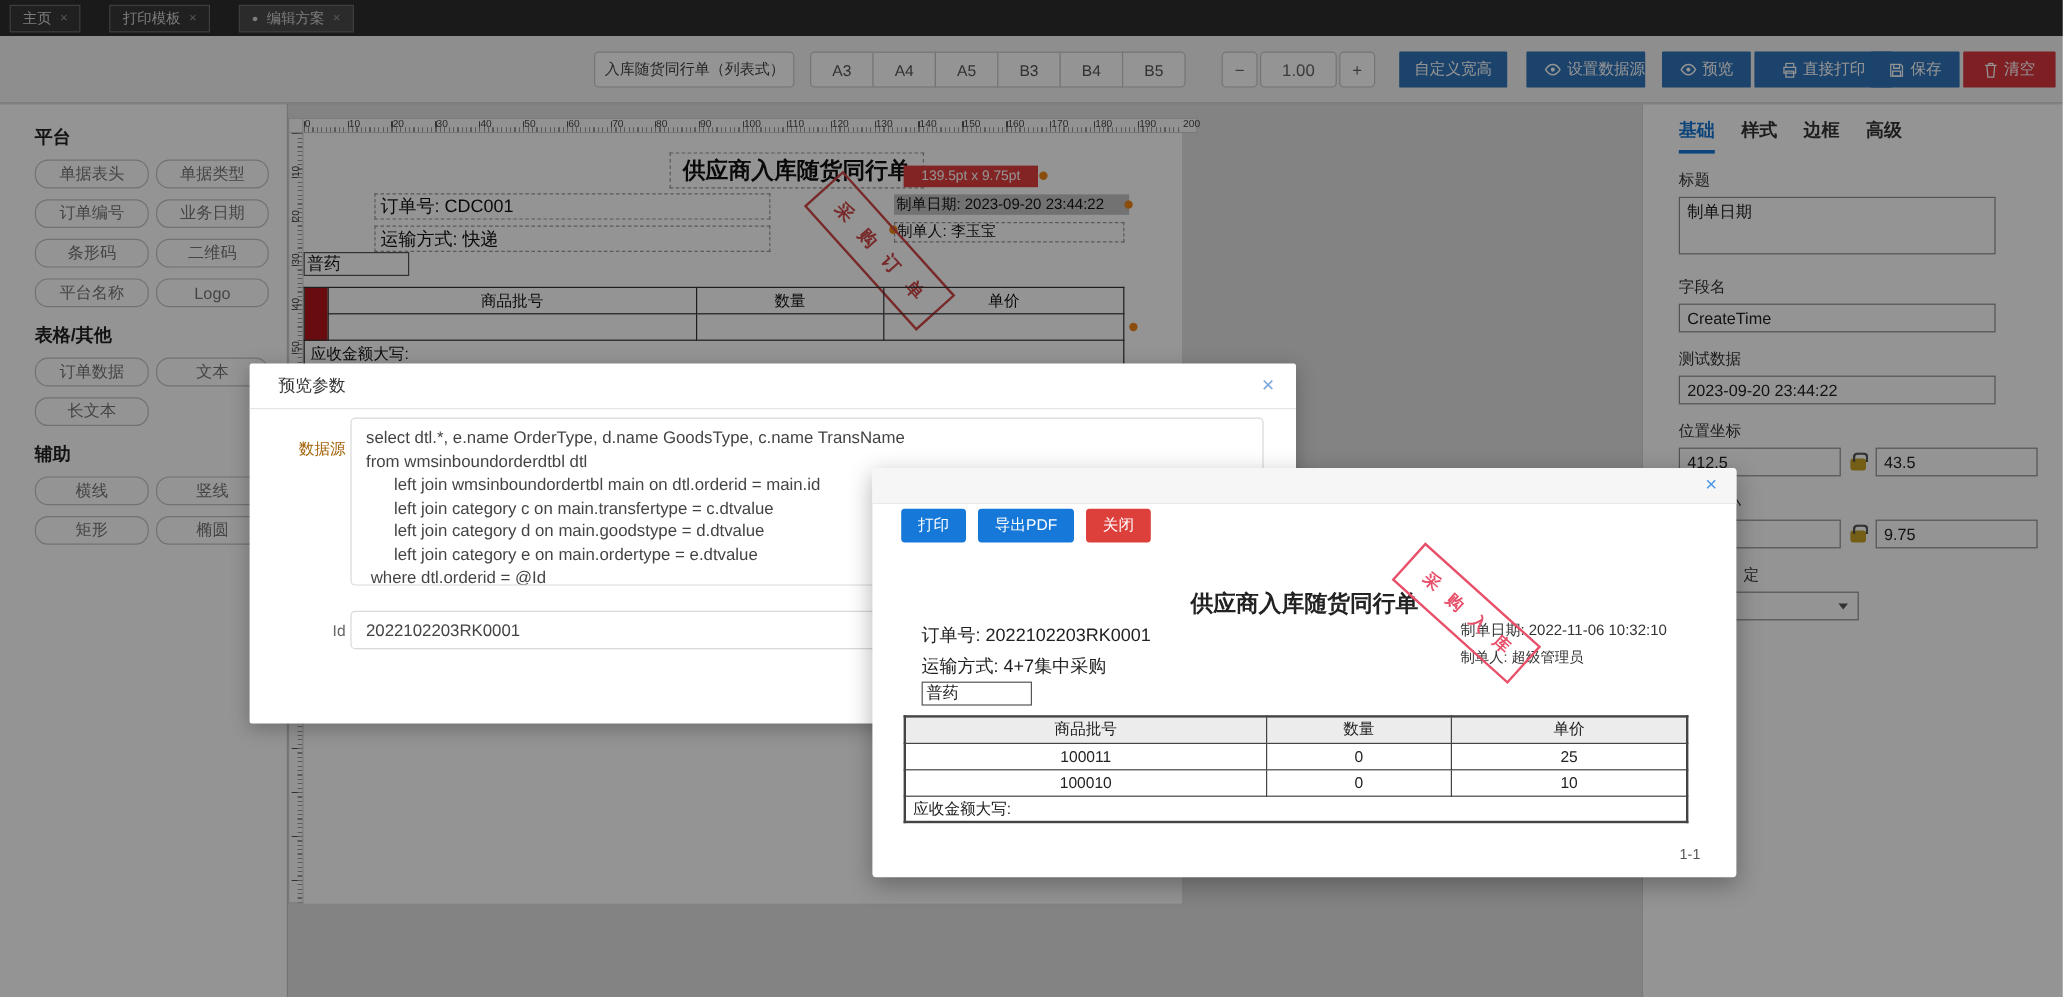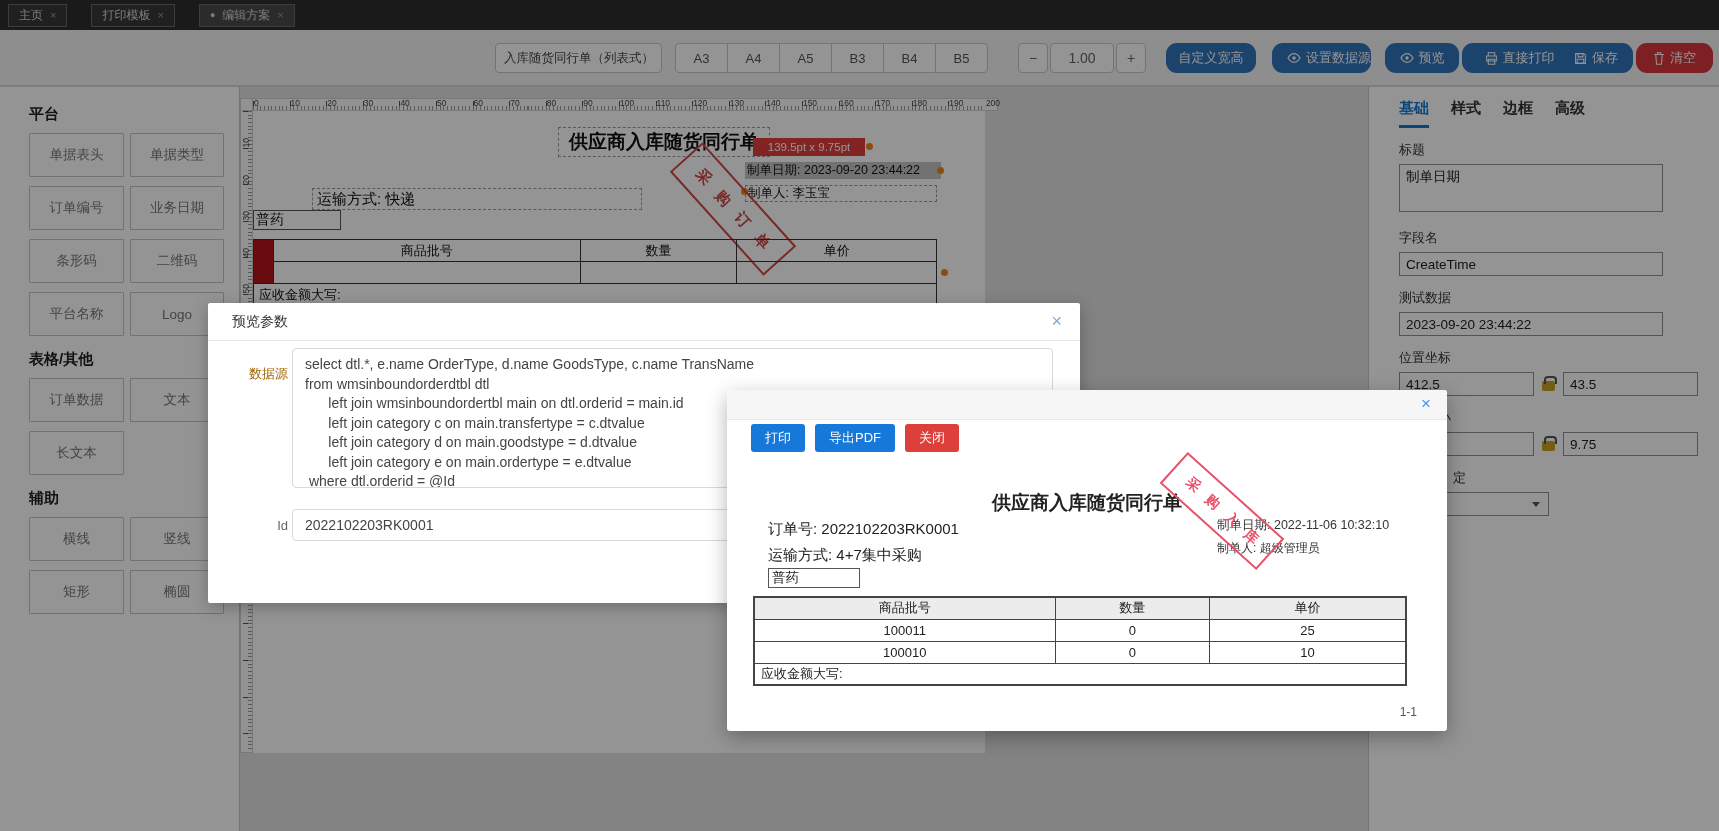--- a/index.html
+++ b/index.html
@@ -26,39 +26,39 @@
   .paper-group{left:675px;display:flex;}
   .paper-group .pbtn{width:53px;height:30px;background:#fff;border:1px solid #c9c9c9;margin-left:-1px;
                      font-size:13px;color:#555;display:flex;align-items:center;justify-content:center;cursor:pointer;}
   .paper-group .pbtn:first-child{border-radius:4px 0 0 4px;margin-left:0;}
   .paper-group .pbtn:last-child{border-radius:0 4px 4px 0;}
   .zoom-group{left:1018px;display:flex;gap:2px;}
   .zoom-group>div{height:30px;background:#fff;border:1px solid #c9c9c9;border-radius:4px;
                   display:flex;align-items:center;justify-content:center;font-size:14px;color:#666;}
   .zoom-minus,.zoom-plus{width:30px;cursor:pointer;}
   .zoom-value{width:64px;font-size:13px;color:#444;}
-  .tbtn{display:flex;align-items:center;justify-content:center;gap:5px;border-radius:11px;
+  .tbtn{display:flex;align-items:center;justify-content:center;gap:5px;border-radius:1px;
         color:#fff;font-size:13px;cursor:pointer;border:none;font-family:Liberation Mono, monospace;}
   .btn-primary{background:var(--primary-blue,#2f74b8);}
   .btn-danger{background:var(--danger-red,#d9363e);}
   .b-custom{left:1166px;width:90px;}
   .b-ds{left:1272px;width:99px;justify-content:flex-end;}
   .b-preview{left:1385px;width:74px;}
   .b-print{left:1462px;width:115px;}
   .b-save{left:1559px;width:74px;}
   .b-clear{left:1636px;width:77px;}
   .tbtn svg{flex:none;}
 
   
   .sidebar{position:absolute;left:0;top:86px;width:240px;height:745px;background:#fff;
            border-right:1px solid #c9c9c9;border-top:1px solid #d8d8d8;padding:14px 0 0 29px;}
   .sec-title{font-size:15px;font-weight:bold;color:#222;margin:14px 0 9px 0;}
   .sec-title:first-child{margin-top:4px;}
   .btn-grid{display:grid;grid-template-columns:95px 94px;gap:9px 6px;}
-  .palette-btn{height:44px;border:1px solid #c4c4c4;border-radius:1px;background:#fff;color:#777;
+  .palette-btn{height:24px;border:1px solid #c4c4c4;border-radius:11px;background:#fff;color:#777;
                font-size:13.5px;display:flex;align-items:center;justify-content:center;cursor:pointer;}
 
   
   .canvas-area{position:absolute;left:240px;top:86px;width:1128px;height:745px;background:#e2e2e2;
                border-top:1px solid #d8d8d8;overflow:hidden;}
   .ruler-corner{position:absolute;left:0;top:11px;width:13px;height:13px;background:#fbfbfb;border:1px solid #cfcfcf;}
   .ruler-top{position:absolute;left:13px;top:11px;width:745px;height:13px;background:#fbfbfb;
              border:1px solid #cfcfcf;border-left:none;
              background-image:repeating-linear-gradient(to right,#999 0 1px,transparent 1px 3.66px),
                               repeating-linear-gradient(to right,#555 0 1px,transparent 1px 36.6px);
@@ -299,20 +299,21 @@
 
     <span class="num">10</span>
         <span class="num">20</span>
         <span class="num">30</span>
         <span class="num">40</span>
         <span class="num">50</span>
       </div>
   </div>
   <div class="paper">
     <div class="dashed-el doc-title-box">供应商入库随货同行单</div>
+    <div class="dashed-el el-order">订单号: CDC001</div>
     <div class="size-tip">139.5pt x 9.75pt</div>
     <div class="handle" style="left:613px;top:32px;"></div>
     <div class="el-selected">制单日期: 2023-09-20 23:44:22</div>
     <div class="handle" style="left:684px;top:56px;"></div>
     <div class="dashed-el el-trans">运输方式: 快递</div>
     <div class="dashed-el el-creator">制单人: 李玉宝</div>
     <div class="handle" style="left:488px;top:77px;"></div>
     <div class="el-drug">普药</div>
     <div class="stamp stamp-canvas">采购订单</div>
     <table class="ctable">

